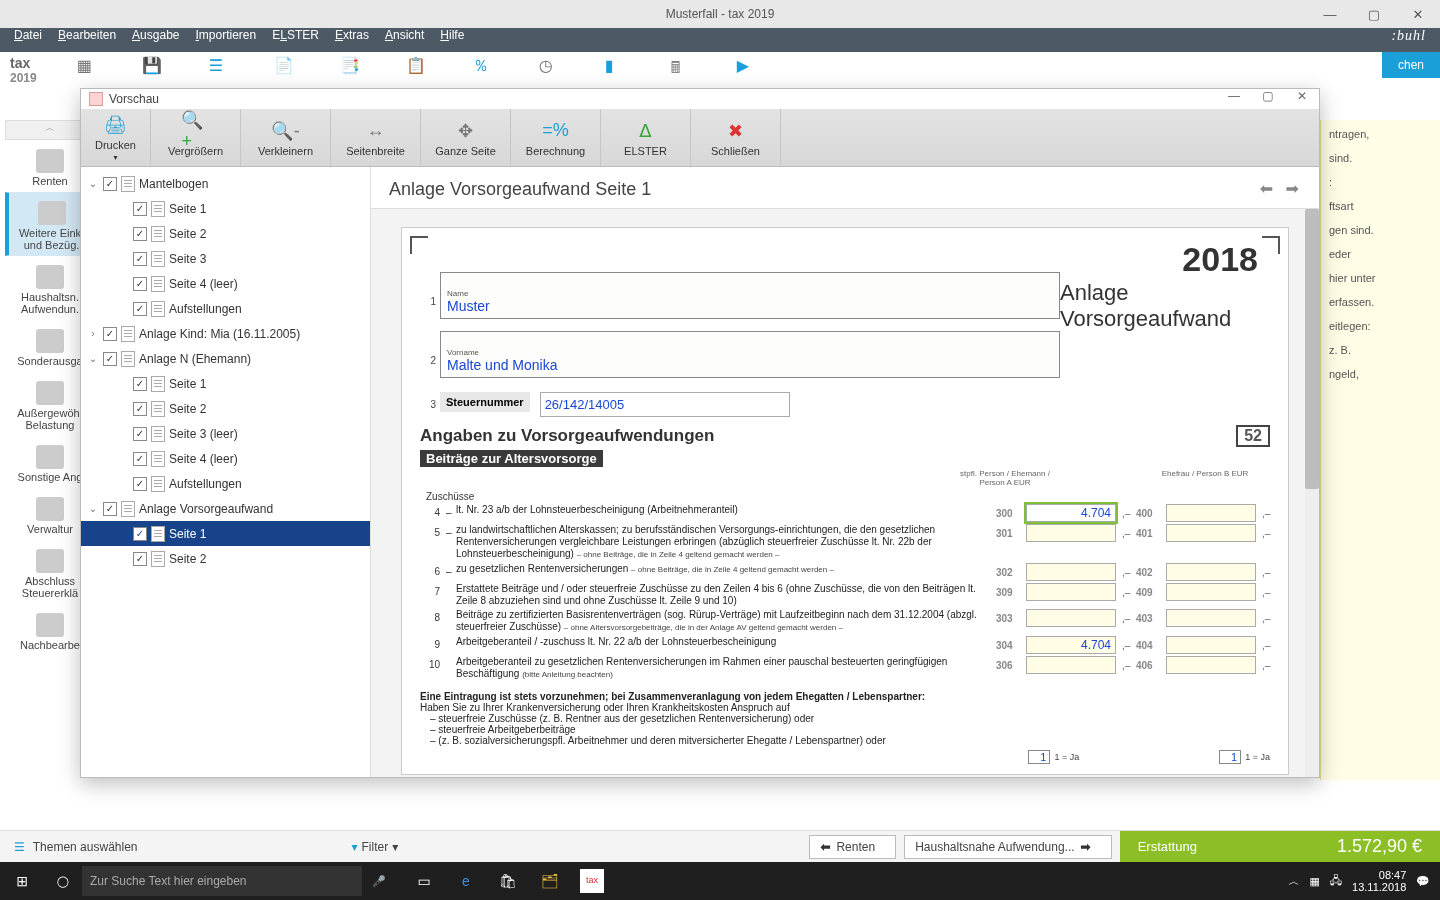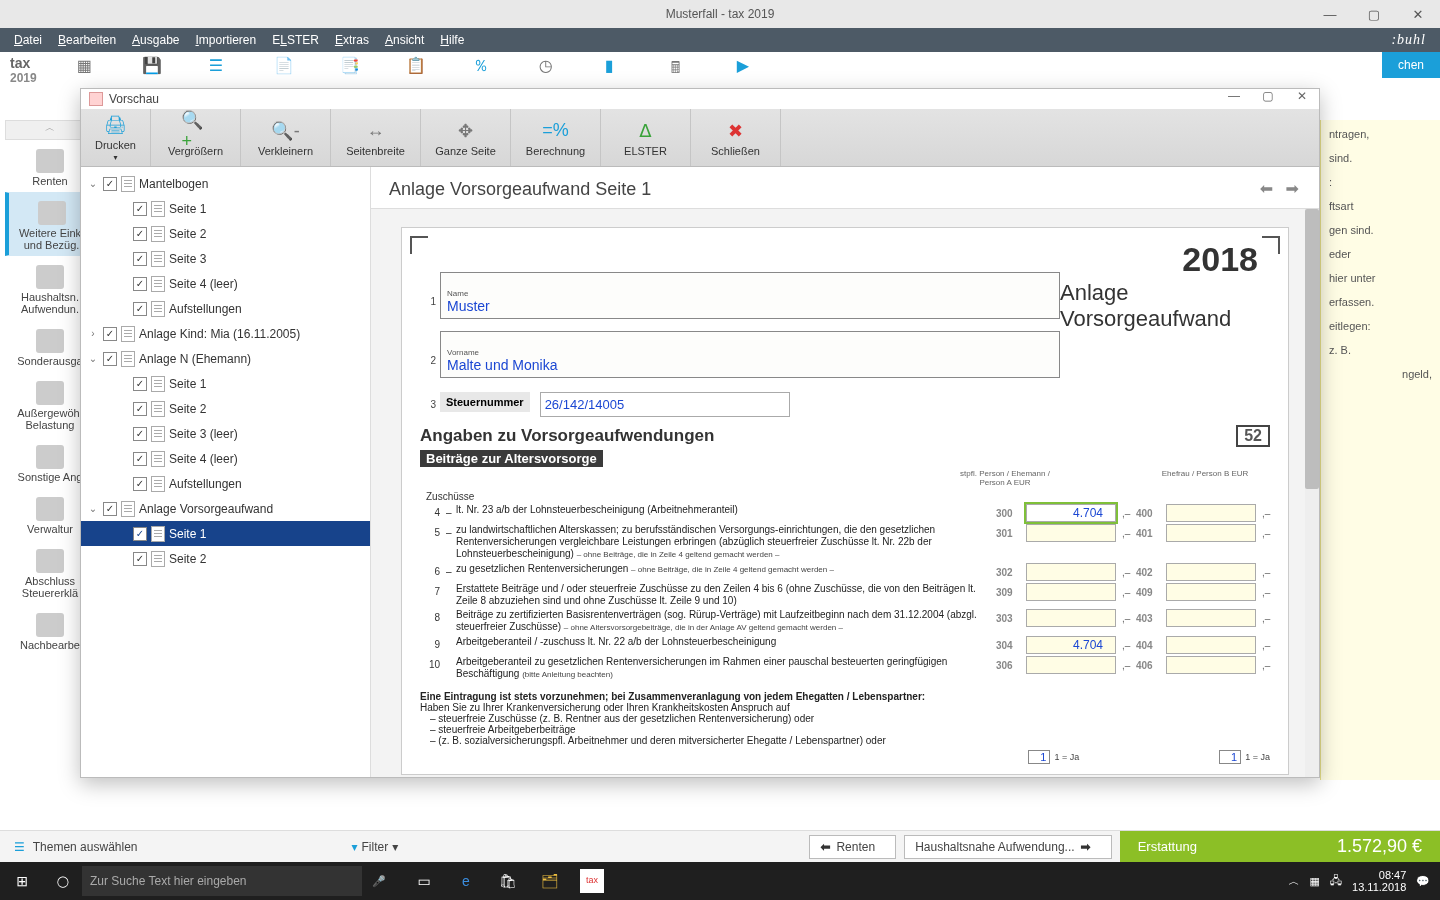--- a/index.html
+++ b/index.html
@@ -5,21 +5,21 @@
 * { margin: 0; padding: 0; box-sizing: border-box; font-family: "Segoe UI", Tahoma, sans-serif; }
 body { width: 1440px; height: 900px; background: #fff; overflow: hidden; position: relative; }
 
 
 .titlebar { height: 28px; background: #e8e8e8; display: flex; align-items: center; justify-content: center; position: relative; }
 .titlebar-title { font-size: 12px; color: #555; }
 .titlebar-controls { position: absolute; right: 0; top: 0; display: flex; height: 28px; }
 .titlebar-btn { width: 44px; height: 28px; display: flex; align-items: center; justify-content: center; font-size: 13px; color: #555; }
 
 
-.menubar { height: 24px; background: #4d5a66; display: flex; align-items: center; padding-left: 6px; position: relative; }
+.menubar { height: 24px; background: #4d5a66; display: flex; align-items: flex-start; padding-left: 6px; position: relative; }
 .menubar-item { color: #fff; font-size: 12px; padding: 0 8px; }
 .menubar-item u { text-decoration: underline; }
 .brand { position: absolute; right: 14px; color: #fff; font-size: 14px; font-style: italic; font-family: Georgia, serif; letter-spacing: 1px; }
 
 
 .toptool { height: 36px; background: #fff; display: flex; align-items: flex-start; padding: 4px 10px 0 10px; gap: 40px; position: relative; }
 .toptool .logo { font-size: 14px; font-weight: bold; color: #666; line-height: 14px; }
 .toptool .logo small { font-size: 12px; color: #888; }
 .toptool-icon { width: 26px; height: 22px; display: inline-block; }
 .toptool-right-btn { position: absolute; right: 0; top: 0; background: #1b9fd9; color: #fff; font-size: 12px; padding: 6px 16px; }
@@ -87,21 +87,21 @@
 .cols-header { display: flex; justify-content: flex-end; font-size: 8px; color: #666; gap: 90px; margin: 2px 10px 2px 0; text-align: center; }
 .beitraege { font-size: 10px; color: #333; margin: 4px 0 2px 6px; }
 
 .liner { display: flex; align-items: flex-start; font-size: 10px; color: #222; margin: 2px 0; }
 .liner .num { width: 20px; text-align: right; font-size: 10px; color: #333; margin-right: 6px; padding-top: 3px; }
 .liner .dash { width: 10px; padding-top: 3px; }
 .liner .txt { flex: 1; line-height: 12px; padding-right: 6px; }
 .liner .txt .small { font-size: 8px; color: #444; }
 .liner .codes { display: flex; align-items: center; gap: 6px; }
 .codecell { width: 24px; font-size: 10px; font-weight: bold; color: #888; text-align: left; }
-.valcell { width: 90px; height: 18px; border: 1px solid #aaa; background: #fffde5; text-align: right; padding: 1px 12px; font-size: 12px; color: #1b47d3; }
+.valcell { width: 90px; height: 18px; border: 1px solid #aaa; background: #fffde5; text-align: right; padding: 1px 4px; font-size: 12px; color: #1b47d3; }
 .valcell.hl { box-shadow: 0 0 0 2px #7fc039; background: #fff; }
 .sepdash { width: 8px; text-align: center; color: #666; }
 
 .eintragung { font-size: 10px; color: #222; margin-top: 10px; }
 .eintragung b { font-weight: bold; }
 .ja-cells { display: flex; justify-content: flex-end; gap: 140px; font-size: 9px; color: #444; margin-top: 4px; }
 .ja-cell { display: flex; align-items: center; gap: 4px; }
 .ja-box { width: 22px; height: 14px; border: 1px solid #888; text-align: right; padding: 0 3px; color: #1b47d3; font-size: 11px; }
 
 
@@ -202,21 +202,21 @@
     <div style="margin-bottom: 12px;">gen sind.</div>
     <div style="margin-bottom: 12px;"></div>
     <div style="margin-bottom: 12px;">eder</div>
     <div style="margin-bottom: 12px;"></div>
     <div style="margin-bottom: 12px;">hier unter</div>
     <div style="margin-bottom: 12px;"></div>
     <div style="margin-bottom: 12px;">erfassen.</div>
     <div style="margin-bottom: 12px;">eitlegen:</div>
     <div style="margin-bottom: 12px;">z. B.</div>
     <div style="margin-bottom: 12px;"></div>
-    <div style="margin-bottom: 12px; text-align: right;">ngeld,</div>
+    <div style="margin-bottom: 12px;">ngeld,</div>
   </div>
 
 <div class="preview">
   <div class="preview-title">
     <span class="preview-title-ico"></span>
     <span>Vorschau</span>
     <div class="preview-controls">
       <span>—</span>
       <span>▢</span>
       <span>✕</span>

